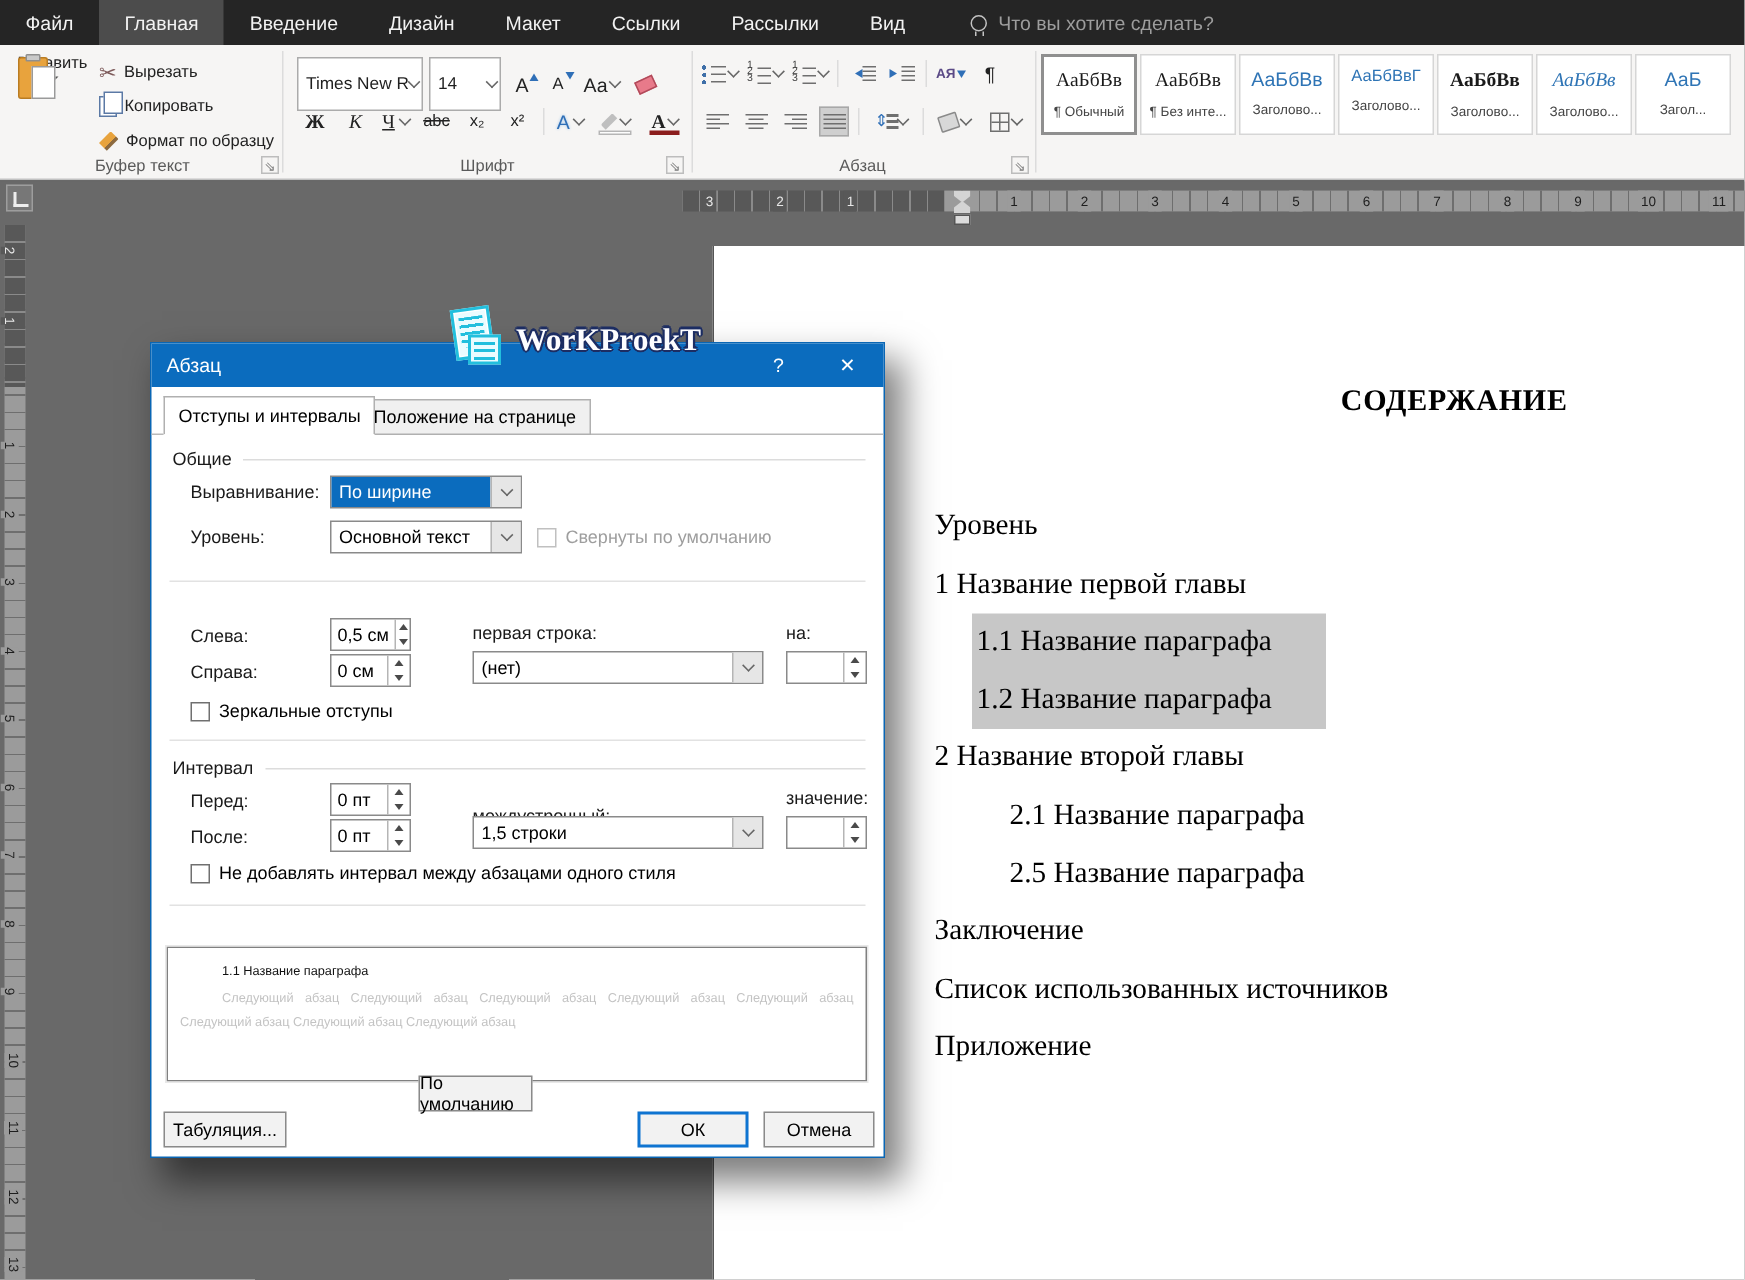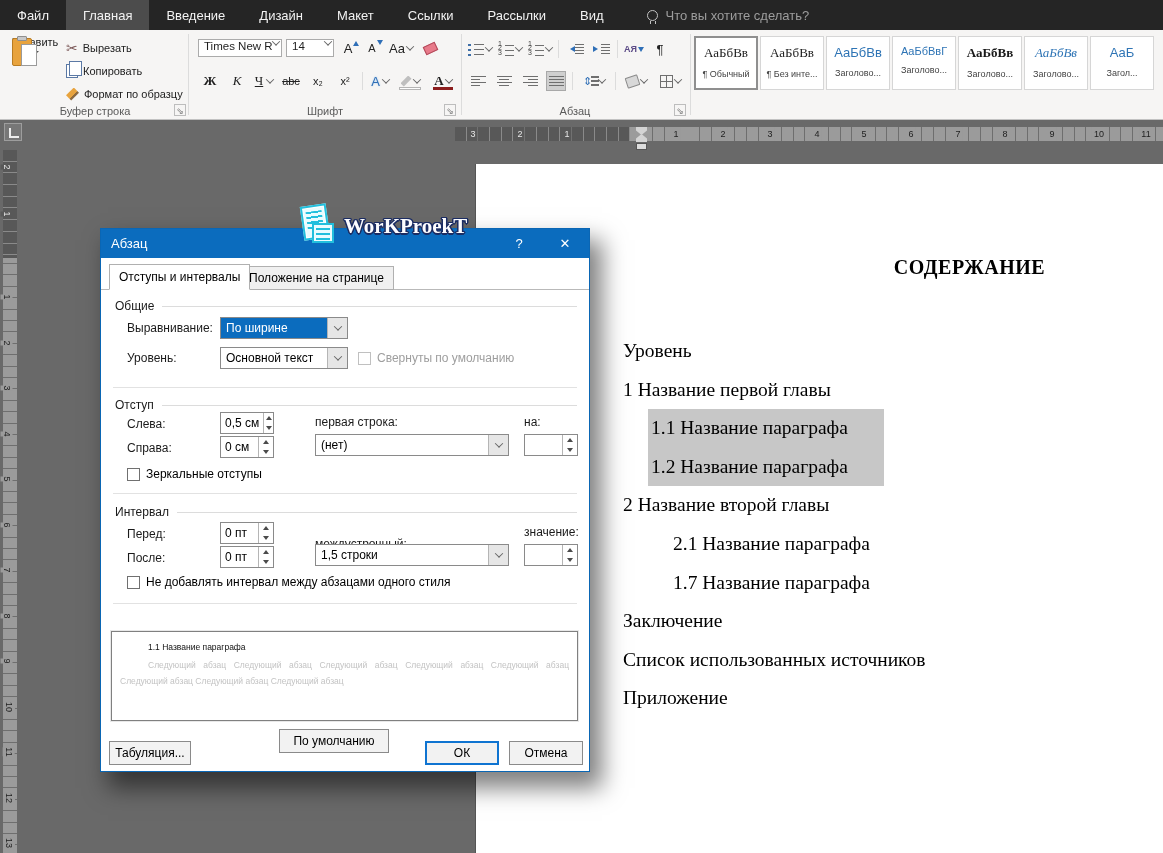--- a/index.html
+++ b/index.html
@@ -29,21 +29,21 @@
   .caret{display:inline-block;width:0;height:0;border:4px solid transparent;border-top-color:#555;margin-top:3px}
   .small-cmd{position:absolute;left:66px;height:20px;display:flex;align-items:center;gap:5px;font-size:11px;color:#222;white-space:nowrap;cursor:pointer}
   .ic-cut{color:#7d5a5a;font-size:14px;line-height:14px}
   .ic-copy{position:relative;width:12px;height:14px;background:#fff;border:1px solid #5b79a5}
   .ic-copy::before{content:"";position:absolute;left:2px;top:-4px;width:11px;height:13px;background:#fff;border:1px solid #5b79a5}
   .ic-brush{width:13px;height:13px;background:linear-gradient(135deg,#e8a33d 0 55%,#8d6a3f 55% 100%);clip-path:polygon(0 60%,60% 0,100% 40%,40% 100%)}
 
   
   .fg-row1{position:absolute;left:198px;top:8px;display:flex;align-items:center;gap:4px}
   .fg-row2{position:absolute;left:200px;top:40px;display:flex;align-items:center;gap:7px;height:22px}
-  .combo-sm{height:18px;background:#fff;border:1px solid #ababab;display:flex;align-items:flex-start;font-size:11.5px;color:#1f1f1f;padding:0 2px 0 5px;overflow:hidden;cursor:pointer}
+  .combo-sm{height:36px;background:#fff;border:1px solid #ababab;display:flex;align-items:center;font-size:11.5px;color:#1f1f1f;padding:0 2px 0 5px;overflow:hidden;cursor:pointer}
   .combo-sm .chev{margin-left:auto}
   .chev{width:6px;height:6px;border-right:1.5px solid #666;border-bottom:1.5px solid #666;transform:rotate(45deg) translate(-1px,-1px);display:inline-block;flex:none}
   .rbtn{min-width:20px;height:20px;display:flex;align-items:center;justify-content:center;font-size:13px;color:#222;cursor:pointer;position:relative}
   .rbtn.sel{background:#cfcfcf;border:1px solid #a8a8a8}
   .tri-up{position:absolute;right:-1px;top:0;width:0;height:0;border:3.5px solid transparent;border-bottom:5px solid #2f6fb7}
   .tri-dn{position:absolute;right:-1px;top:2px;width:0;height:0;border:3.5px solid transparent;border-top:5px solid #2f6fb7}
   .serif{font-family:"Liberation Serif",serif}
   .u-bar{position:absolute;left:3px;right:3px;bottom:1px;height:3px;background:#8b1d1d}
   .glow{color:#2f6fb7;text-shadow:0 0 2px #9cc3e8}
   .hl-strip{position:absolute;left:2px;right:2px;bottom:1px;height:3px;background:#fdfdfd;border:1px solid #b5b5b5}
@@ -201,21 +201,21 @@
     <span>Вырезать</span>
   </div>
   <div class="small-cmd" style="top:31px">
     <span class="ic-copy"></span>
     <span>Копировать</span>
   </div>
   <div class="small-cmd" style="top:54px">
     <span class="ic-brush"></span>
     <span>Формат по образцу</span>
   </div>
-  <div class="grp-label" style="left:30px;width:130px">Буфер строка</div>
+  <div class="grp-label" style="left:30px;width:130px">Буфер текст</div>
   <div class="launcher" style="left:174px">⇘</div>
   <div class="rsep" style="left:188px"></div>
 
   <div class="fg-row1">
     <div class="combo-sm" style="width:84px">
       <span style="white-space:nowrap">Times New R</span>
       <span class="chev"></span>
     </div>
     <div class="combo-sm" style="width:48px">
       <span>14</span>
@@ -466,21 +466,21 @@
 
   <div class="page">
     <div class="doc-title">СОДЕРЖАНИЕ</div>
     <div class="doc-lines">
       <div class="dline ind0"><span>Уровень</span></div>
       <div class="dline ind0"><span>1 Название первой главы</span></div>
       <div class="dline ind1"><span class="hl">1.1 Название параграфа</span></div>
       <div class="dline ind1"><span class="hl">1.2 Название параграфа</span></div>
       <div class="dline ind0"><span>2 Название второй главы</span></div>
       <div class="dline ind2"><span>2.1 Название параграфа</span></div>
-      <div class="dline ind2"><span>1.7 Название параграфа</span></div>
+      <div class="dline ind2"><span>2.5 Название параграфа</span></div>
       <div class="dline ind0"><span>Заключение</span></div>
       <div class="dline ind0"><span>Список использованных источников</span></div>
       <div class="dline ind0"><span>Приложение</span></div>
     </div>
   </div>
 </div>
 
 <div class="watermark">
   <span class="wm-icon">
       <span class="d1"></span>
@@ -522,24 +522,20 @@
         <i class="chev"></i>
       </span>
   </div>
   <div class="check disabled" style="left:257px;top:122px">
     <span class="box"></span>
     <span class="lbl">Свернуты по умолчанию</span>
   </div>
 
   <div class="fsep" style="top:158px"></div>
 
-  <div class="sect" style="left:14px;top:169px">
-    <span class="t">Отступ</span>
-      <span class="line"></span>
-  </div>
   <div class="flabel" style="left:26px;top:188px">Слева:</div>
   <div class="spin" style="left:119px;top:183px;width:54px">
     <span class="val">0,5 см</span>
     <span class="btns">
         <i class="up"></i>
         <i class="dn"></i>
       </span>
   </div>
   <div class="flabel" style="left:26px;top:212px">Справа:</div>
   <div class="spin" style="left:119px;top:207px;width:54px">
@@ -614,21 +610,21 @@
   <div class="fsep" style="top:374px"></div>
 
   <div class="pvbox">
     <div class="pvcur">1.1 Название параграфа</div>
     <div class="pvnext">Следующий абзац Следующий абзац Следующий абзац Следующий абзац Следующий абзац Следующий абзац Следующий абзац Следующий абзац</div>
   </div>
 
   <div class="dbtn" style="left:8px;top:512px;width:82px">
       <span>Табуляция...</span>
     </div>
-  <div class="dbtn" style="left:178px;top:500px;width:110px">
+  <div class="dbtn" style="left:178px;top:488px;width:76px">
       <span>По умолчанию</span>
     </div>
   <div class="dbtn default" style="left:324px;top:512px;width:74px">
       <span>ОК</span>
     </div>
   <div class="dbtn" style="left:408px;top:512px;width:74px">
       <span>Отмена</span>
     </div>
 </div>
 

